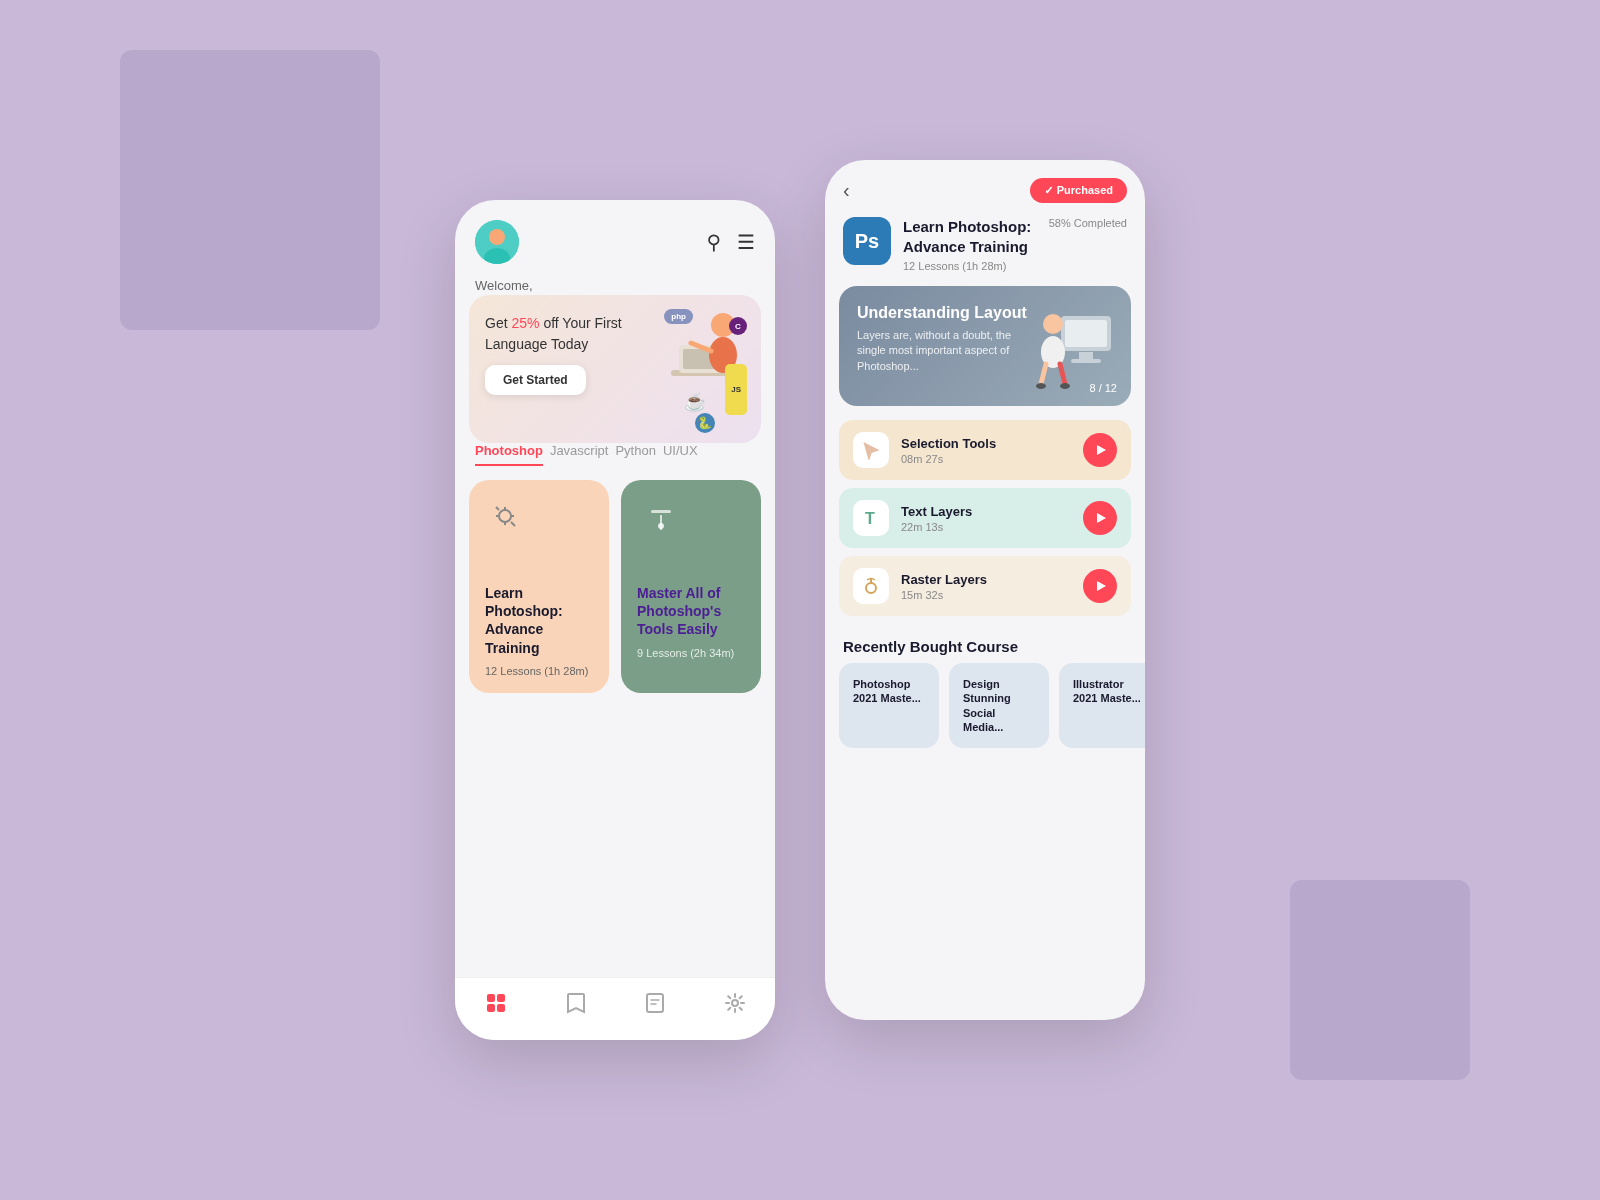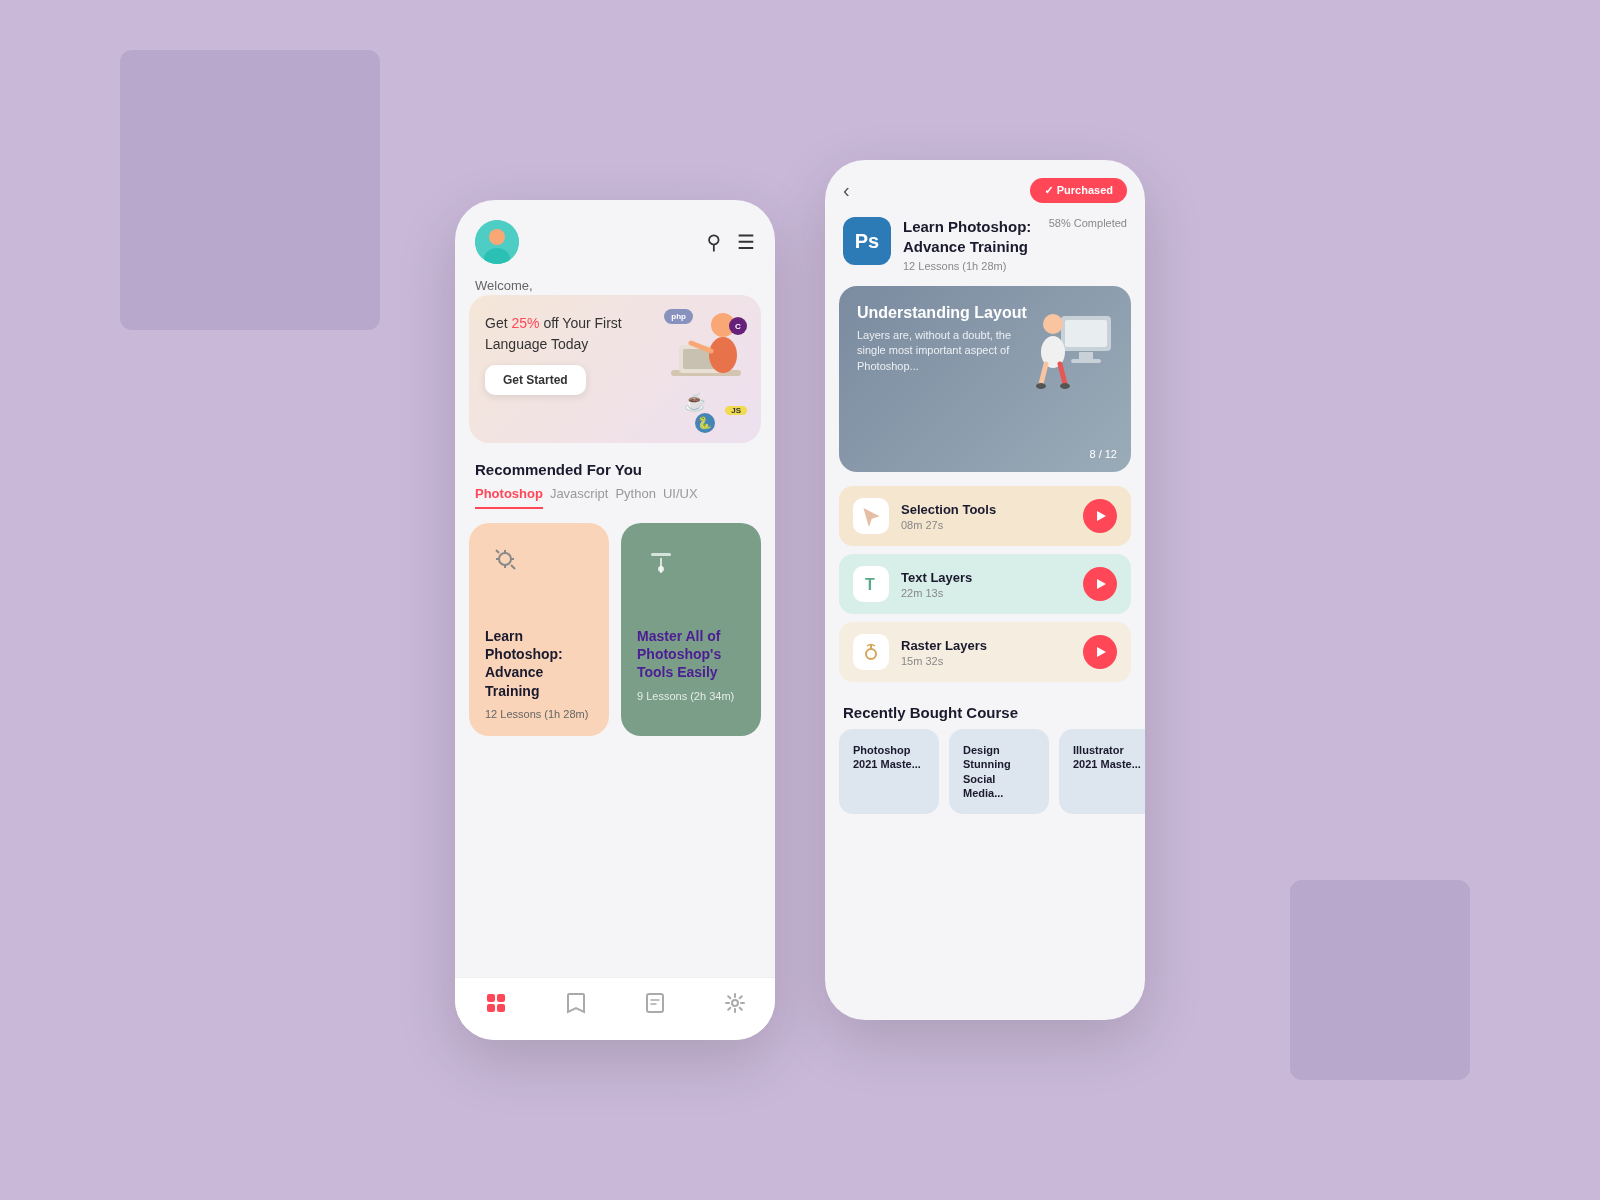--- a/index.html
+++ b/index.html
@@ -284,21 +284,21 @@
     }
 
     
     .p2-featured {
       margin: 0 14px 14px;
       background: linear-gradient(135deg, #7b8ba0 0%, #9aabb8 100%);
       border-radius: 18px;
       padding: 18px;
       position: relative;
       overflow: hidden;
-      height: 186px;
+      height: 120px;
     }
     .p2-featured-title {
       font-size: 16px;
       font-weight: 700;
       color: white;
       margin-bottom: 6px;
     }
     .p2-featured-desc {
       font-size: 11px;
       color: rgba(255,255,255,0.85);
@@ -460,21 +460,21 @@
 
     <div class="p1-banner">
       <div class="p1-banner-text">
         <span>Get </span><span style="color:#ff4757;font-weight:400;">25%</span><span> off Your First Language Today</span>
       </div>
       <button class="p1-banner-btn">Get Started</button>
 
       
       <div style="position:absolute;top:14px;right:68px;background:#8892bf;color:white;font-size:8px;font-weight:700;padding:3px 7px;border-radius:8px;z-index:2;">php</div>
       
-      <div style="position:absolute;bottom:28px;right:14px;background:#f0db4f;color:#333;font-size:8px;font-weight:700;padding:0 6px;border-radius:5px;z-index:2;margin-left:39px;">JS</div>
+      <div style="position:absolute;bottom:28px;right:14px;background:#f0db4f;color:#333;font-size:8px;font-weight:700;padding:21px 6px;border-radius:5px;z-index:2;margin-left:39px;">JS</div>
       
       <div style="position:absolute;top:22px;right:14px;background:#68217a;color:white;font-size:8px;font-weight:700;padding:3px 6px;border-radius:50%;z-index:2;width:18px;height:18px;display:flex;align-items:center;justify-content:center;">C</div>
       
       <div style="position:absolute;bottom:30px;right:54px;font-size:18px;z-index:2;">☕</div>
       
       <div style="position:absolute;bottom:10px;right:46px;background:#4584b6;border-radius:50%;width:20px;height:20px;display:flex;align-items:center;justify-content:center;z-index:2;">
         <div style="font-size:12px;">🐍</div>
       </div>
       
       <div style="position:absolute;right:10px;top:0;width:100px;height:130px;">
@@ -487,21 +487,20 @@
 
           <circle cx="72" cy="30" r="12" fill="#f9a875"></circle>
 
           <ellipse cx="72" cy="60" rx="14" ry="18" fill="#e8734a"></ellipse>
 
           <line x1="60" y1="56" x2="40" y2="48" stroke="#f9a875" stroke-width="5" stroke-linecap="round"></line>
         </svg>
       </div>
     </div>
 
-    <div class="p1-recommended">Recommended For You</div>
 
     <div class="p1-tabs">
       <div class="p1-tab active">Photoshop</div>
       <div class="p1-tab">Javascript</div>
       <div class="p1-tab">Python</div>
       <div class="p1-tab">UI/UX</div>
     </div>
 
     <div class="p1-courses">
       <div class="course-card course-card-1">

